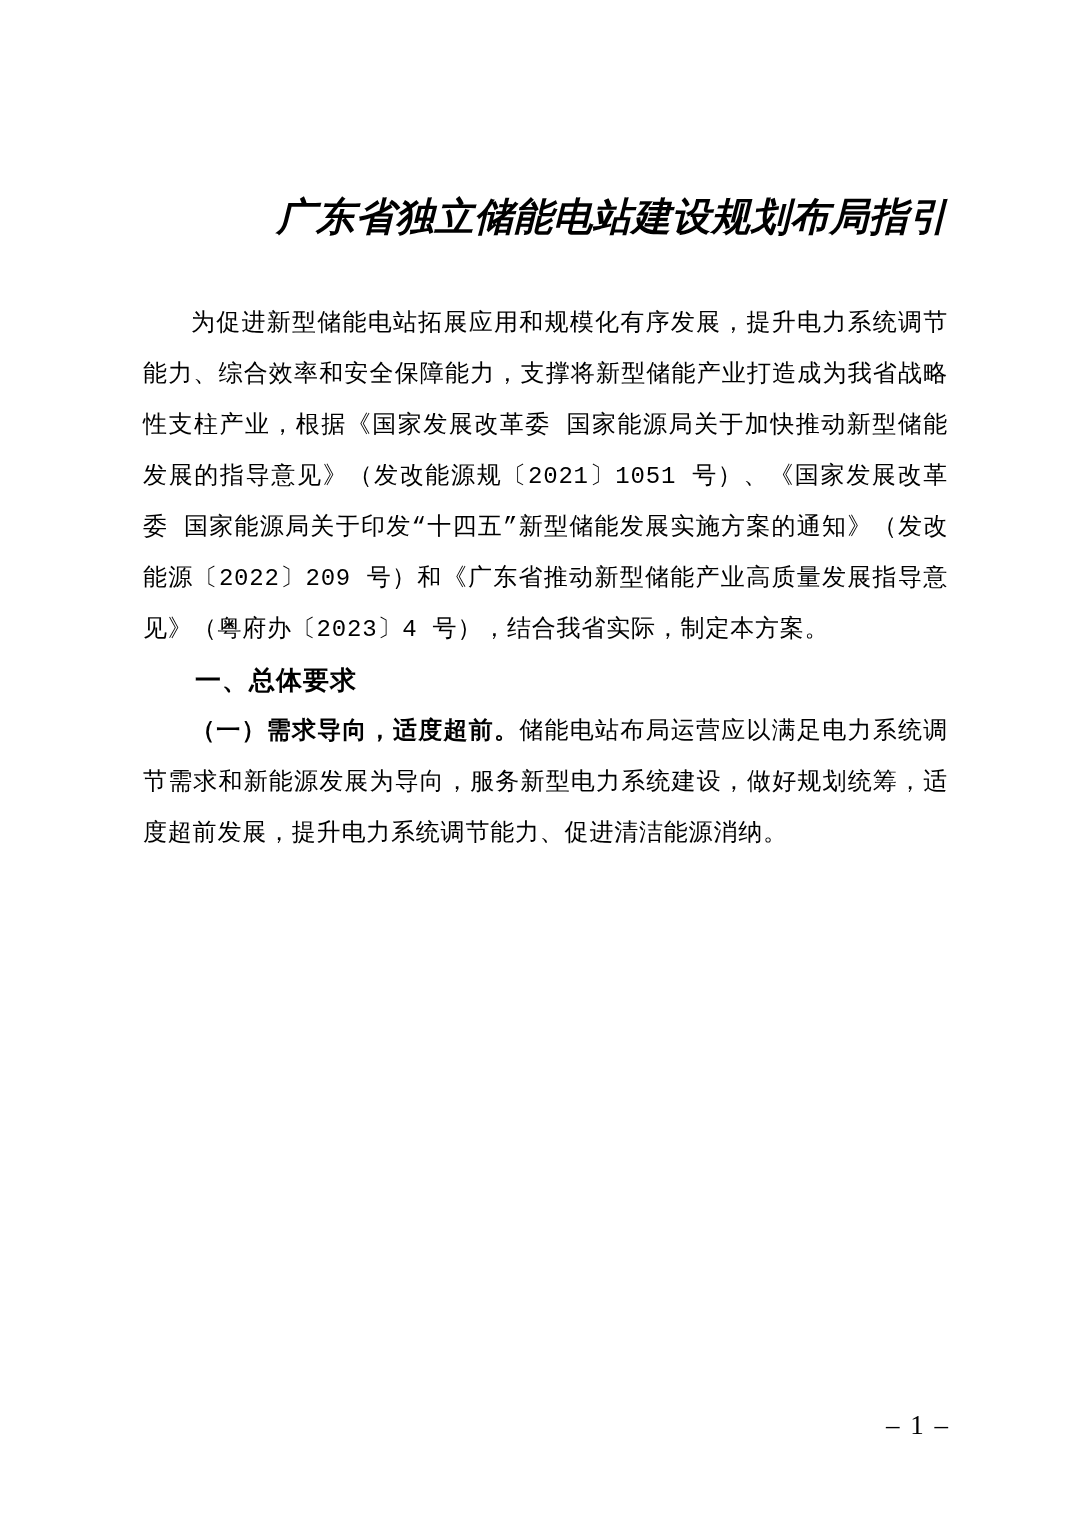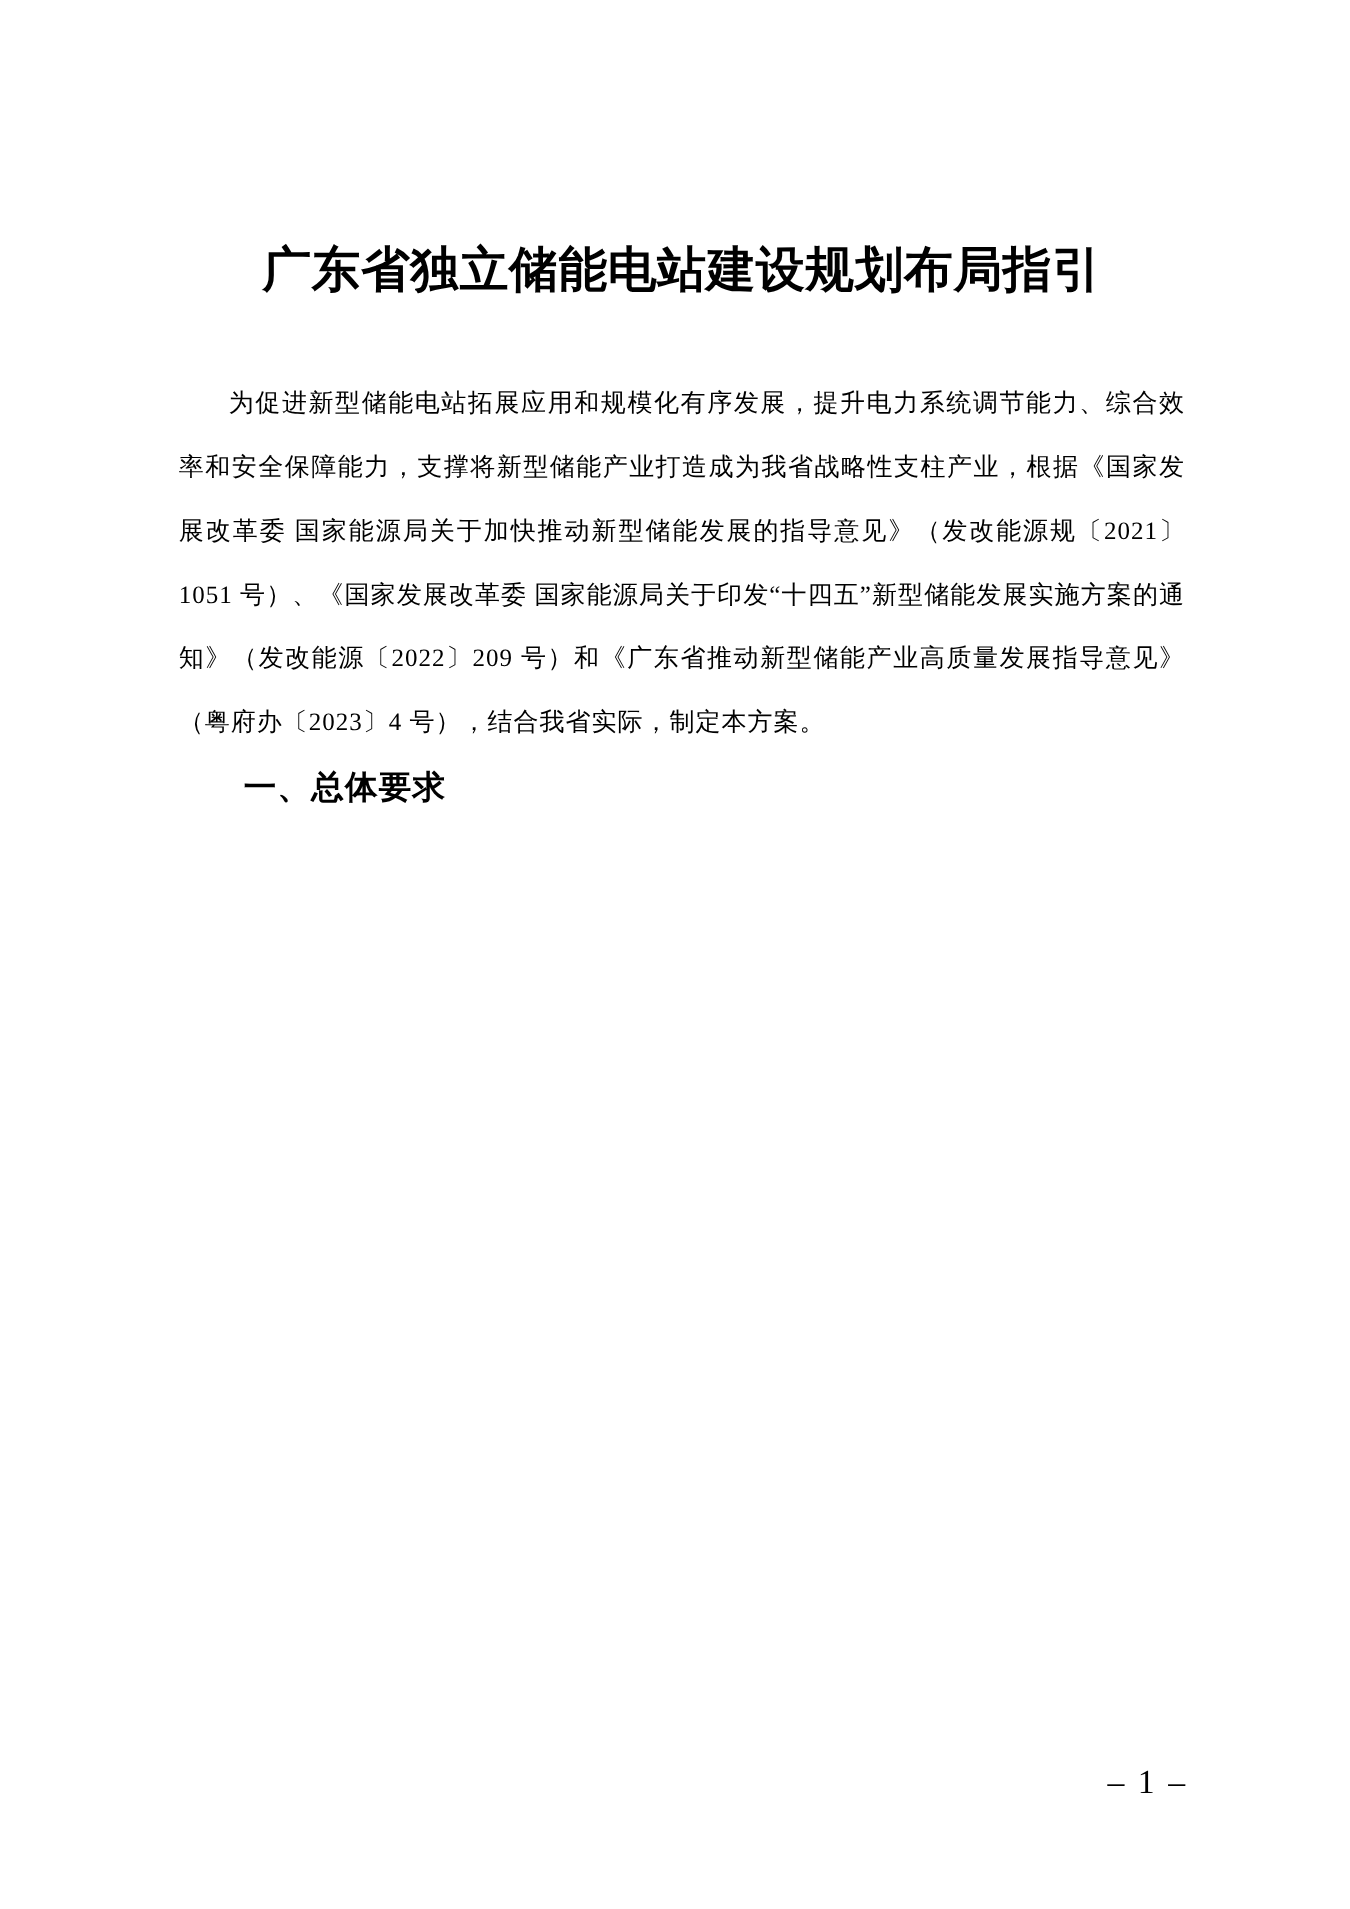--- a/index.html
+++ b/index.html
@@ -20,33 +20,35 @@
     position: absolute;
     left: 143px;
     top: 0;
     width: 805px;
   }
   .doc-title {
     margin: 188px 0 0 0;
     font-size: 39px;
     line-height: 58px;
     font-weight: 700;
-    text-align: center;
+    text-align: right;
     letter-spacing: 0.5px;
     font-family: "Liberation Serif", "DejaVu Serif", serif;
+    font-style: italic;
   }
   .para {
     margin: 0;
-    font-size: 20px;
+    font-size: 24px;
     line-height: 51px;
     letter-spacing: 0.8px;
     text-align: justify;
     text-justify: inter-character;
     text-indent: 2em;
     font-weight: 400;
+    font-family: Liberation Mono, monospace;
   }
   .para.intro {
     margin-top: 52px;
   }
   .section-heading {
     margin: 0;
     font-size: 26px;
     line-height: 51px;
     letter-spacing: 1px;
     font-weight: 700;
@@ -72,16 +74,17 @@
 <div class="page">
   <div class="content">
     <h1 class="doc-title">广东省独立储能电站建设规划布局指引</h1>
 
     <p class="para intro">为促进新型储能电站拓展应用和规模化有序发展，提升电力系统调节能力、综合效率和安全保障能力，支撑将新型储能产业打造成为我省战略性支柱产业，根据《国家发展改革委 国家能源局关于加快推动新型储能发展的指导意见》（发改能源规〔2021〕1051 号）、《国家发展改革委 国家能源局关于印发“十四五”新型储能发展实施方案的通知》（发改能源〔2022〕209 号）和《广东省推动新型储能产业高质量发展指导意见》（粤府办〔2023〕4 号），结合我省实际，制定本方案。</p>
 
     <h2 class="section-heading">一、总体要求</h2>
 
 
 
+    <p class="para"><span class="item-lead">（一）需求导向，适度超前。</span><span>储能电站布局运营应以满足电力系统调节需求和新能源发展为导向，服务新型电力系统建设，做好规划统筹，适度超前发展，提升电力系统调节能力、促进清洁能源消纳。</span></p>
   </div>
 
   <div class="page-number">– 1 –</div>
 </div>
 
 </body></html>

